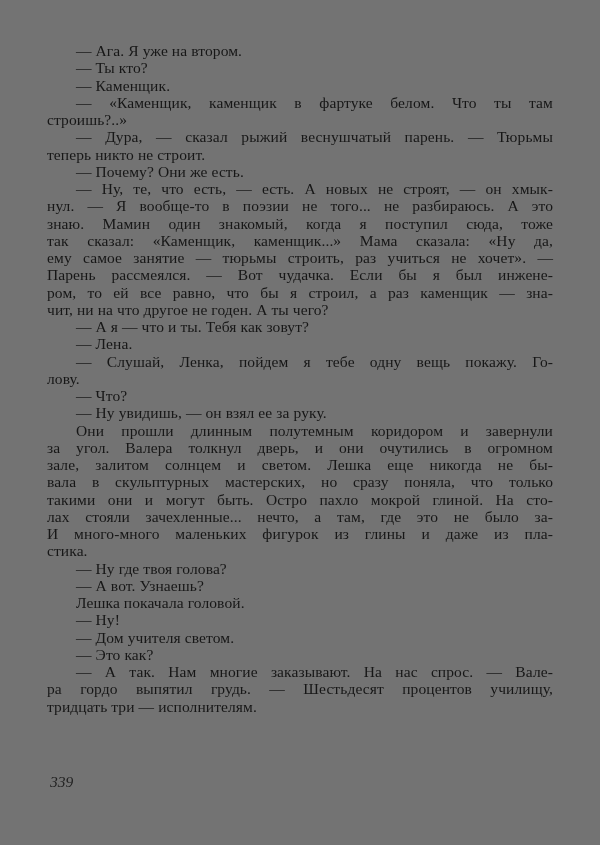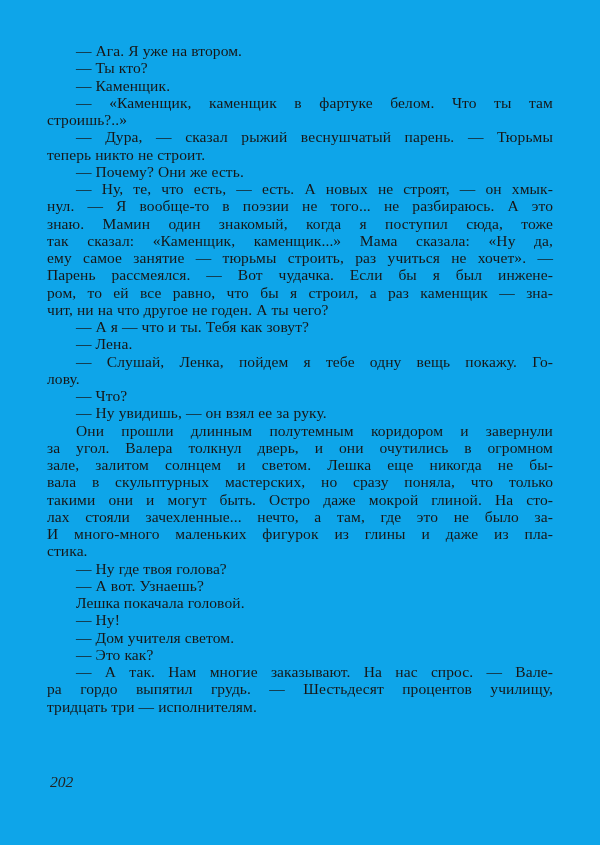--- a/index.html
+++ b/index.html
@@ -4,21 +4,21 @@
 <style>
   html, body {
     margin: 0;
     padding: 0;
     background: #ffffff;
   }
   .page {
     position: relative;
     width: 600px;
     height: 845px;
-    background: #0ea5e9;
+    background: #737373;
     font-family: "Liberation Serif", "DejaVu Serif", serif;
     color: #171717;
     overflow: hidden;
   }
   .text-block {
     position: absolute;
     left: 47px;
     top: 42px;
     width: 506px;
   }
@@ -71,28 +71,28 @@
       <div class="line indent">— А я — что и ты. Тебя как зовут?</div>
       <div class="line indent">— Лена.</div>
       <div class="line indent just">— Слушай, Ленка, пойдем я тебе одну вещь покажу. Го-</div>
       <div class="line">лову.</div>
       <div class="line indent">— Что?</div>
       <div class="line indent">— Ну увидишь, — он взял ее за руку.</div>
       <div class="line indent just">Они прошли длинным полутемным коридором и завернули</div>
       <div class="line just">за угол. Валера толкнул дверь, и они очутились в огромном</div>
       <div class="line just">зале, залитом солнцем и светом. Лешка еще никогда не бы-</div>
       <div class="line just">вала в скульптурных мастерских, но сразу поняла, что только</div>
-      <div class="line just">такими они и могут быть. Остро даже мокрой глиной. На сто-</div>
+      <div class="line just">такими они и могут быть. Остро пахло мокрой глиной. На сто-</div>
       <div class="line just">лах стояли зачехленные... нечто, а там, где это не было за-</div>
       <div class="line just">И много-много маленьких фигурок из глины и даже из пла-</div>
       <div class="line">стика.</div>
       <div class="line indent">— Ну где твоя голова?</div>
       <div class="line indent">— А вот. Узнаешь?</div>
       <div class="line indent">Лешка покачала головой.</div>
       <div class="line indent">— Ну!</div>
       <div class="line indent">— Дом учителя светом.</div>
       <div class="line indent">— Это как?</div>
       <div class="line indent just">— А так. Нам многие заказывают. На нас спрос. — Вале-</div>
       <div class="line just">ра гордо выпятил грудь. — Шестьдесят процентов училищу,</div>
       <div class="line">тридцать три — исполнителям.</div>
     </div>
-  <div class="page-number">202</div>
+  <div class="page-number">339</div>
 </div>
 
 </body></html>

